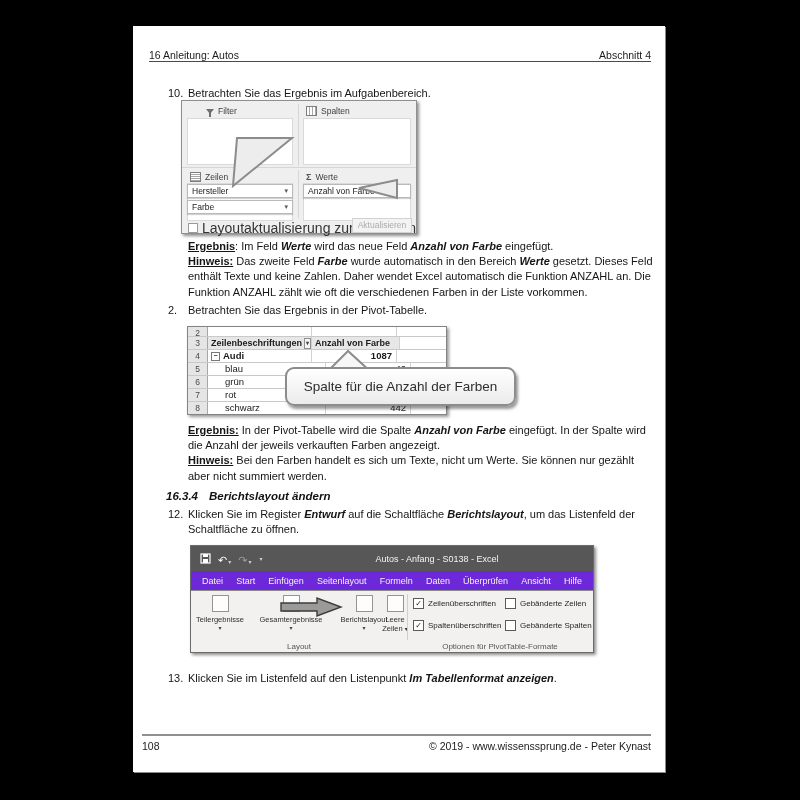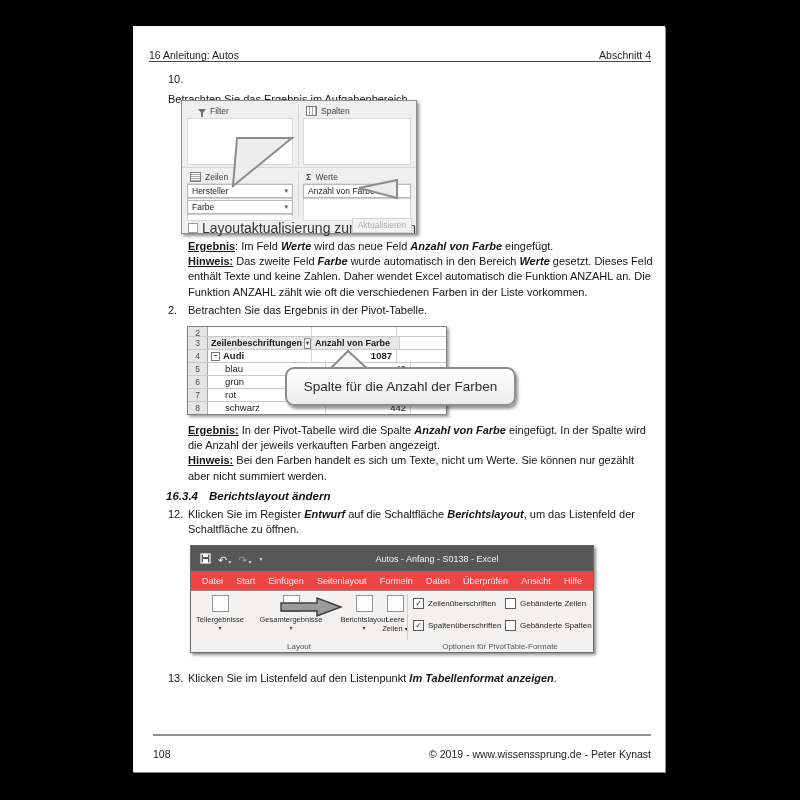--- a/index.html
+++ b/index.html
@@ -4,39 +4,39 @@
 <style>
   html,body{margin:0;padding:0;}
   body{width:800px;height:800px;background:#000;position:relative;overflow:hidden;
        font-family:"Liberation Sans", sans-serif;}
   .page{position:absolute;left:133px;top:26px;width:532px;height:746px;background:#fff;
         box-shadow:1px 1px 0 #8a8a8a;}
   
   .doc-header{position:absolute;left:16px;right:14px;top:23px;display:flex;
       justify-content:space-between;font-size:10.5px;color:#1c1c1c;
       border-bottom:1px solid #4a4a4a;padding-bottom:0;}
-  .doc-footer{position:absolute;left:20px;right:14px;top:708px;border-top:2px solid #8f8f8f;
-      padding-top:12px;display:flex;justify-content:space-between;font-size:10.5px;color:#1c1c1c;}
+  .doc-footer{position:absolute;left:9px;right:14px;top:708px;border-top:2px solid #8f8f8f;
+      padding-top:4px;display:flex;justify-content:space-between;font-size:10.5px;color:#1c1c1c;}
   
   .step{position:absolute;left:35px;display:flex;font-size:11px;color:#151515;line-height:15px;}
   .step .num{width:20px;flex:0 0 20px;}
   .step .stext{width:462px;}
-  .s10{top:46px;flex-direction:column;} .s11{top:277px;} .s12{top:481px;} .s13{top:645px;}
+  .s10{top:60px;} .s11{top:277px;} .s12{top:481px;} .s13{top:645px;}
   .note{position:absolute;left:55px;width:470px;font-size:11px;color:#151515;line-height:15.2px;}
   .n1{top:213px;} .n2{top:397px;}
   .bu{font-weight:bold;text-decoration:underline;}
   .bi{font-weight:bold;font-style:italic;}
   .section-head{position:absolute;left:33px;top:464px;font-size:11.5px;font-weight:bold;
       font-style:italic;color:#111;}
   .section-head .sec-num{display:inline-block;width:43px;}
   
   .fieldpane{position:absolute;left:48px;top:74px;width:234px;height:132px;background:#efefef;
       border:1px solid #8f8f8f;box-shadow:2px 2px 3px rgba(0,0,0,.45);font-size:8.5px;color:#3d3d3d;}
   .fp-label{position:absolute;display:flex;align-items:center;gap:4px;height:10px;}
-  .fp-filter{left:16px;top:5px;} .fp-cols{left:124px;top:5px;}
+  .fp-filter{left:24px;top:5px;} .fp-cols{left:124px;top:5px;}
   .fp-rows{left:8px;top:71px;} .fp-vals{left:124px;top:71px;}
   .fp-zone{position:absolute;background:#fff;border:1px solid #dadada;}
   .z-filter{left:5px;top:17px;width:104px;height:45px;}
   .z-cols{left:121px;top:17px;width:106px;height:45px;}
   .z-rows{left:5px;top:82px;width:104px;height:36px;}
   .z-vals{left:121px;top:82px;width:106px;height:36px;}
   .fp-hline{position:absolute;left:0;right:0;top:66px;height:1px;background:#d6d6d6;}
   .fp-vline1{position:absolute;left:116px;top:3px;height:62px;width:1px;background:#d6d6d6;}
   .fp-vline2{position:absolute;left:116px;top:69px;height:48px;width:1px;background:#d6d6d6;}
   .fp-chip{position:absolute;height:12px;background:#fff;border:1px solid #b9b9b9;
@@ -89,21 +89,21 @@
       line-height:6px;text-align:center;margin-right:3px;color:#333;background:#fff;}
   
   .ribbon{position:absolute;left:57px;top:519px;width:402px;border:1px solid #6b6b6b;
       box-shadow:2px 2px 3px rgba(0,0,0,.45);}
   .rb-titlebar{height:25px;background:#575757;position:relative;display:flex;align-items:center;}
   .rb-qat{display:flex;align-items:center;gap:7px;margin-left:9px;color:#fff;}
   .rb-undo,.rb-redo{font-size:11px;line-height:11px;}
   .rb-redo{color:#9d9d9d;}
   .qat-caret{font-size:6px;color:#cfcfcf;margin-left:1px;}
   .rb-title{position:absolute;left:115px;right:25px;text-align:center;color:#f5f5f5;font-size:9px;}
-  .rb-tabs{height:19px;background:#ef4444;display:flex;align-items:center;
+  .rb-tabs{height:19px;background:#6d28d9;display:flex;align-items:center;
       justify-content:space-between;padding:0 11px;color:#f2f2f2;font-size:9px;}
   .rb-body{height:61px;background:#f2f1f0;position:relative;border-top:1px solid #8a8a8a;}
   .rb-btn{position:absolute;top:4px;text-align:center;font-size:7.5px;color:#2f2f2f;white-space:nowrap;}
   .rb-ic{width:15px;height:15px;margin:0 auto 3px;border:1px solid #949494;background:
       linear-gradient(#fdfdfd,#fdfdfd) ,
       repeating-linear-gradient(to bottom,#fdfdfd 0 2px,#c3c3c3 2px 3px);}
   .rb-btn .lbl{line-height:9px;}
   .rb-btn .car{font-size:6px;color:#444;line-height:8px;}
   .btn-teil{left:0px;width:58px;} .btn-gesamt{left:56px;width:88px;}
   .btn-bericht{left:142px;width:62px;} .btn-leere{left:196px;width:28px;left:190px;}

